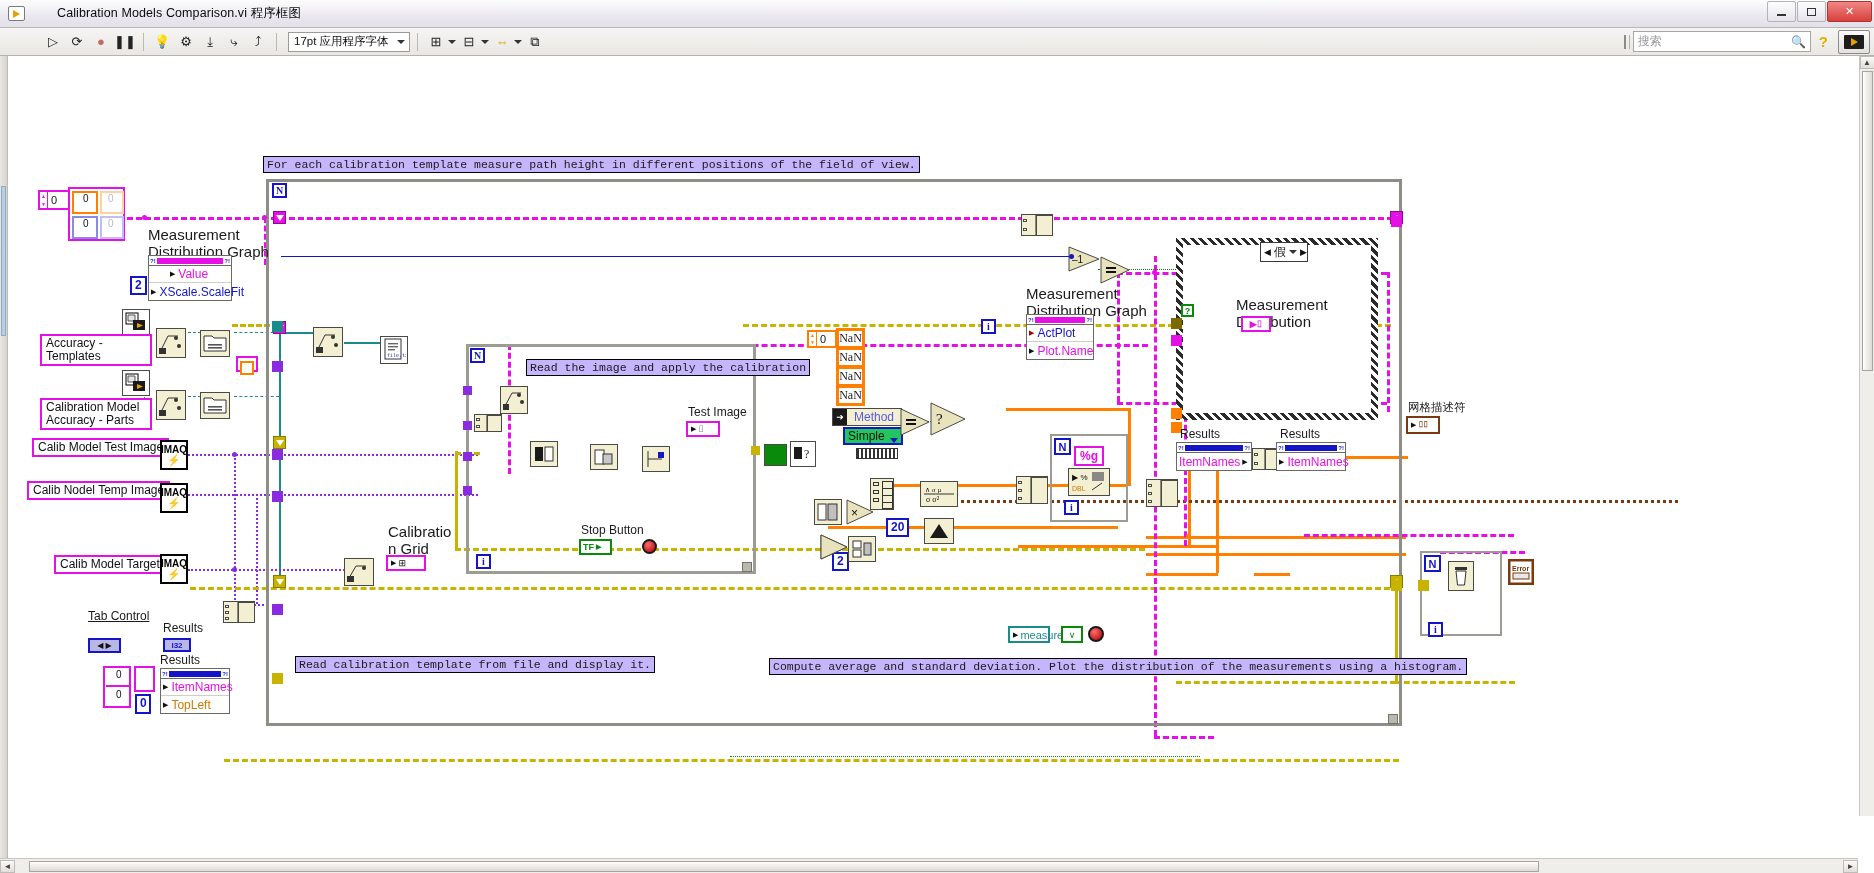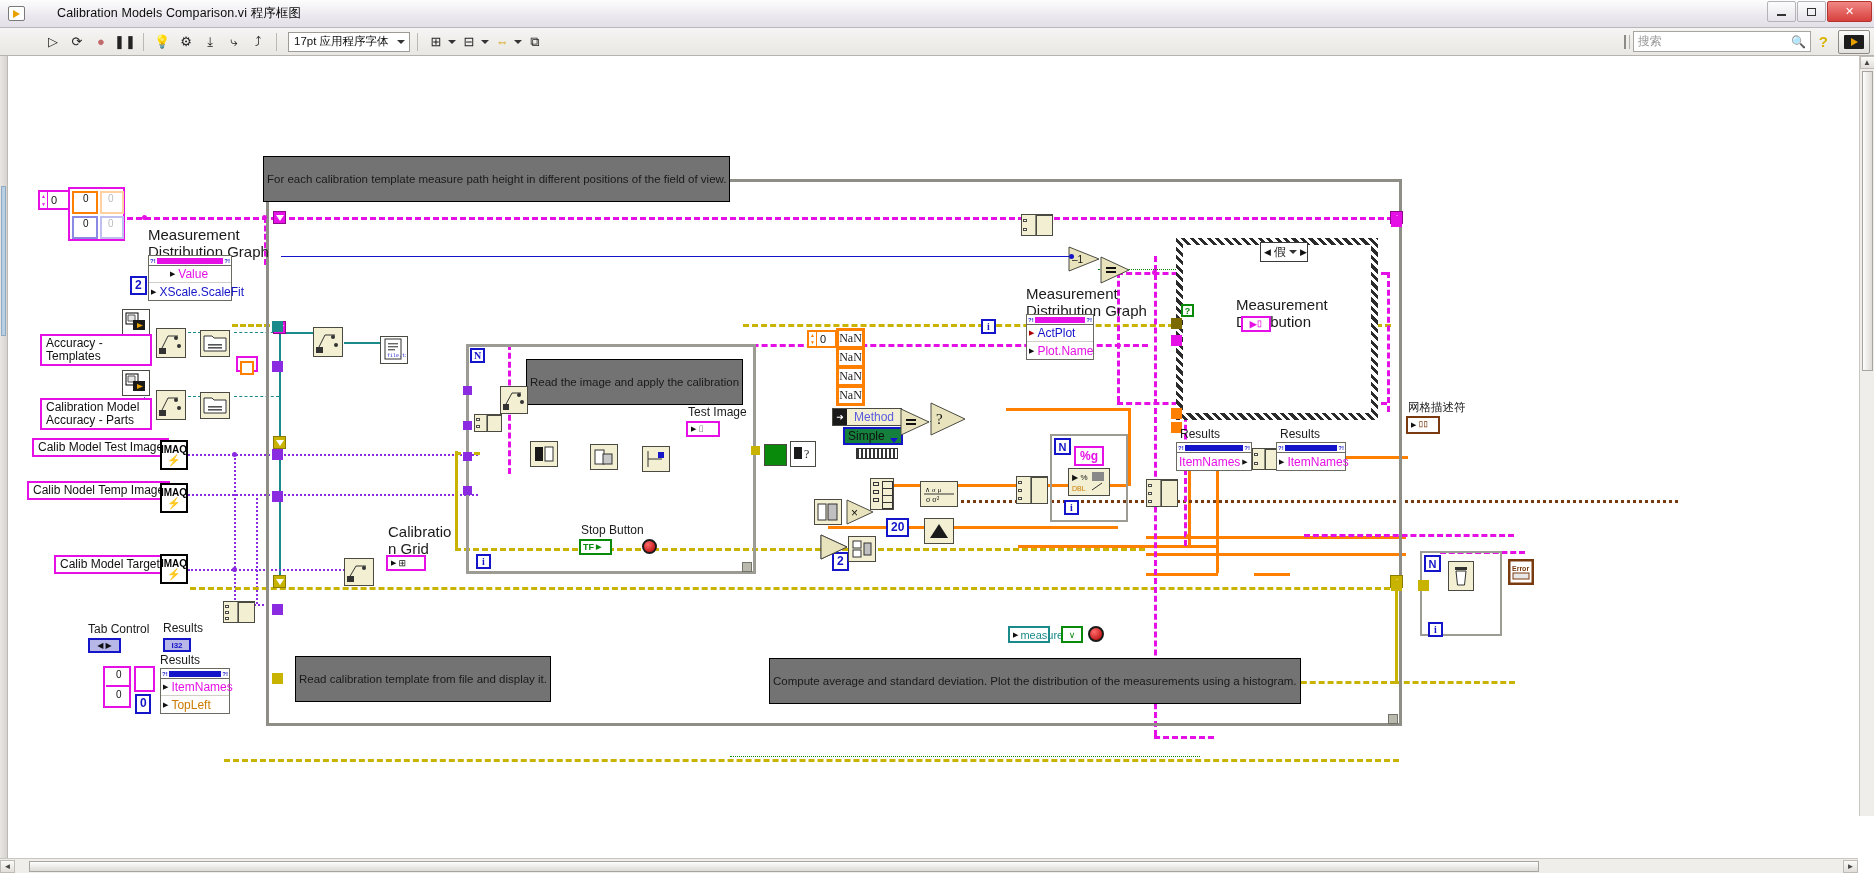--- a/index.html
+++ b/index.html
@@ -230,25 +230,25 @@
     height: 20px; background: #fff;
     border: 1px solid #3a3a3a;
     display: flex; align-items: center; gap: 3px;
     padding: 0 3px; font-size: 12px; color: #111;
   }
   .case-sel .ar { font-size: 9px; color: #111; }
 
   
   .comment {
     position: absolute;
-    background: #737373;
+    background: #c4b5fd;
     border: 1px solid #000;
     font-size: 11.5px; color: #1a1a1a;
-    padding: 16px 3px; white-space: nowrap;
-    font-family: Liberation Sans, sans-serif;
+    padding: 1px 3px; white-space: nowrap;
+    font-family: Liberation Mono, monospace;
   }
 
   
   .ctl-label {
     position: absolute;
     border: 2px solid #e510e5;
     background: #fff;
     font-size: 12px; color: #111;
     padding: 1px 4px; line-height: 1.08;
     white-space: pre-line;
@@ -730,21 +730,21 @@
 
       <div class="bundle" style="left:215px;top:545px;width:32px;height:22px;">
         <div class="left">
             <i></i>
             <i></i>
             <i></i>
           </div>
         <div class="right"></div>
       </div>
 
-      <div class="dlabel" style="left:80px;top:567px;font-size:12px;">Tab Control</div>
+      <div class="dlabel" style="left:80px;top:554px;font-size:12px;text-decoration:underline;">Tab Control</div>
       <div class="abs" style="left:80px;top:582px;width:33px;height:15px;border:2px solid #1414c8;background:#b8b8e8;display:flex;align-items:center;justify-content:center;gap:2px;font-size:8px;color:#111;">
         <span>◀</span>
           <span>▶</span>
       </div>
 
       <div class="dlabel" style="left:155px;top:566px;font-size:12px;">Results</div>
       <div class="abs" style="left:155px;top:582px;width:28px;height:14px;border:2px solid #1414c8;background:#b8b8e8;display:flex;align-items:center;justify-content:center;font-size:8px;font-weight:bold;color:#1414c8;">
         <span>I32</span>
       </div>
 
@@ -880,21 +880,21 @@
       </div>
       <div class="nan-const" style="left:828px;top:272px;width:29px;height:21px;">NaN</div>
       <div class="nan-const" style="left:828px;top:291px;width:29px;height:21px;">NaN</div>
       <div class="nan-const" style="left:828px;top:310px;width:29px;height:21px;">NaN</div>
       <div class="nan-const" style="left:828px;top:329px;width:29px;height:21px;">NaN</div>
 
       <div class="abs" style="left:824px;top:352px;width:70px;height:18px;border:1px solid #4a4a42;background:#f2efd2;display:flex;align-items:center;">
         <span style="width:14px;height:100%;background:#1a1a1a;color:#fff;font-size:9px;display:flex;align-items:center;justify-content:center;">➜</span>
         <span style="flex:1;text-align:center;font-size:12px;color:#5a5ae0;">Method</span>
       </div>
-      <div class="abs" style="left:835px;top:371px;width:60px;height:18px;border:2px solid #1414c8;background:#15803d;display:flex;align-items:flex-end;padding:0 3px;">
+      <div class="abs" style="left:835px;top:371px;width:60px;height:18px;border:2px solid #1414c8;background:#22c55e;display:flex;align-items:flex-end;padding:0 3px;">
         <span style="flex:1;font-size:12px;color:#111;">Simple</span>
         <span style="width:0;height:0;border-left:4px solid transparent;border-right:4px solid transparent;border-top:5px solid #1414c8;"></span>
       </div>
 
       <div class="tri-wrap" style="left:892px;top:352px;">
         <svg width="30" height="28" viewBox="0 0 30 28">
           <polygon points="1,1 1,27 29,14" fill="#e8e3bd" stroke="#4a4a42"></polygon>
           <rect x="6" y="11" width="10" height="2" fill="#111"></rect>
           <rect x="6" y="15" width="10" height="2" fill="#111"></rect>
         </svg>

